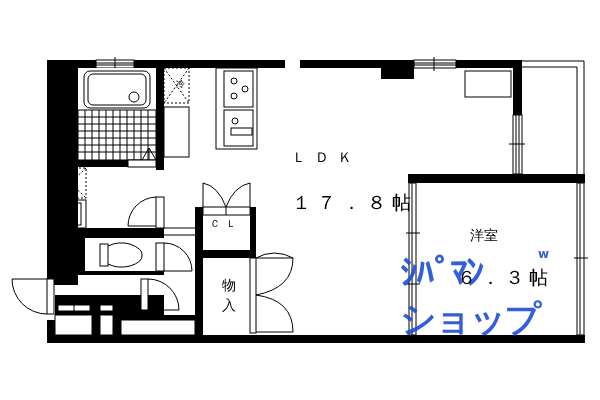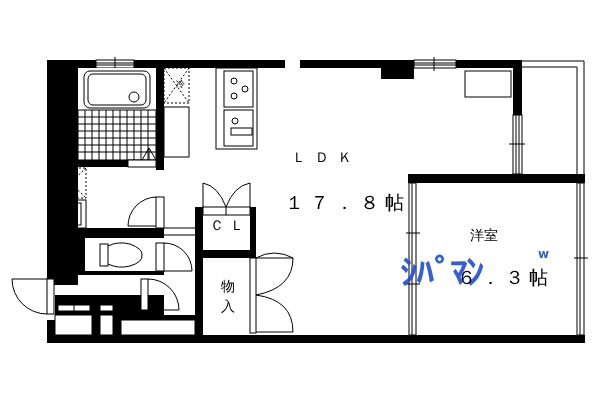--- a/index.html
+++ b/index.html
@@ -1,24 +1,24 @@
 <!DOCTYPE html>
 <html><head>
 <meta charset="utf-8">
 <style>
   html, body { margin:0; padding:0; background:#fff; }
   body { width:600px; height:400px; position:relative; overflow:hidden; font-family:"DejaVu Sans", sans-serif; }
   #plan { position:absolute; left:0; top:0; width:600px; height:400px; }
   .lbl { position:absolute; color:#000; white-space:nowrap; line-height:1; }
   .room-ldk-name { left:292px; top:150px; font-size:14px; letter-spacing:9px; }
-  .room-ldk-area { left:285px; top:193px; font-size:19px; letter-spacing:6px; }
+  .room-ldk-area { left:292px; top:193px; font-size:19px; letter-spacing:6px; }
   .room-yoshitsu-name { left:470px; top:228px; font-size:14px; }
   .room-yoshitsu-area { left:457px; top:268px; font-size:19px; letter-spacing:5px; }
-  .cl-lbl { left:210px; top:219px; font-size:14px; letter-spacing:6px;font-family:Liberation Mono, monospace; }
-  .storage-lbl { left:220px; top:276px; font-size:14px; width:16px; text-align:center; line-height:20px; white-space:normal; }
+  .cl-lbl { left:210px; top:219px; font-size:10px; letter-spacing:6px; }
+  .storage-lbl { left:220px; top:276px; font-size:14px; width:16px; text-align:right; line-height:20px; white-space:normal;font-family:Liberation Mono, monospace; }
   .fridge-lbl { left:176px; top:80px; font-size:9px; }
   .wash-lbl { left:63px; top:177px; font-size:10px; }
   .wm { position:absolute; left:400px; top:250px; width:160px; height:100px; color:#1d4ed8; font-weight:bold; font-size:36px; line-height:46px; letter-spacing:-2px; opacity:0.9; pointer-events:none; }
   .wm-w { position:absolute; left:138px; top:-2px; font-size:12px; line-height:12px; letter-spacing:0; }
 </style>
 </head>
 <body>
 
 <svg id="plan" viewBox="0 0 600 400" xmlns="http://www.w3.org/2000/svg">
 
@@ -214,17 +214,18 @@
 
 <div class="lbl fridge-lbl">冷</div>
 <div class="lbl wash-lbl">洗</div>
 <div class="lbl room-ldk-name">ＬＤＫ</div>
 <div class="lbl room-ldk-area">１７．８帖</div>
 <div class="lbl cl-lbl">ＣＬ</div>
 <div class="lbl storage-lbl">物入</div>
 
 <div class="wm">
   <div>ｼﾊﾟﾏﾝ</div>
+  <div>ショップ</div>
   <span class="wm-w">w</span>
 </div>
 
 <div class="lbl room-yoshitsu-name">洋室</div>
 <div class="lbl room-yoshitsu-area">６．３帖</div>
 
 </body></html>

